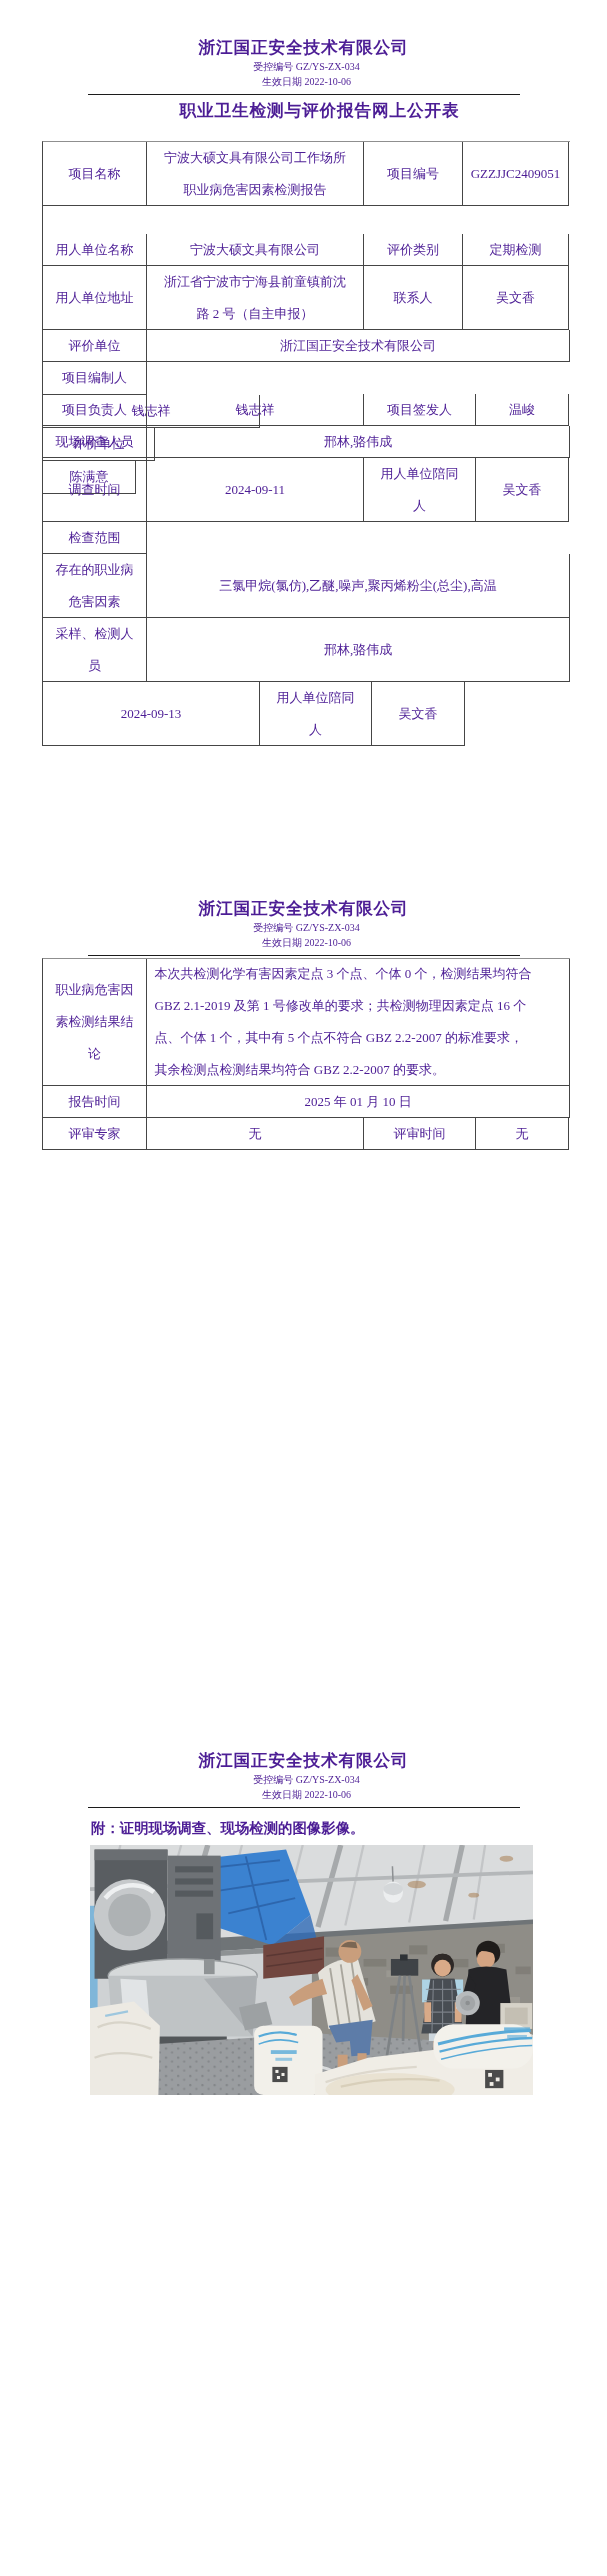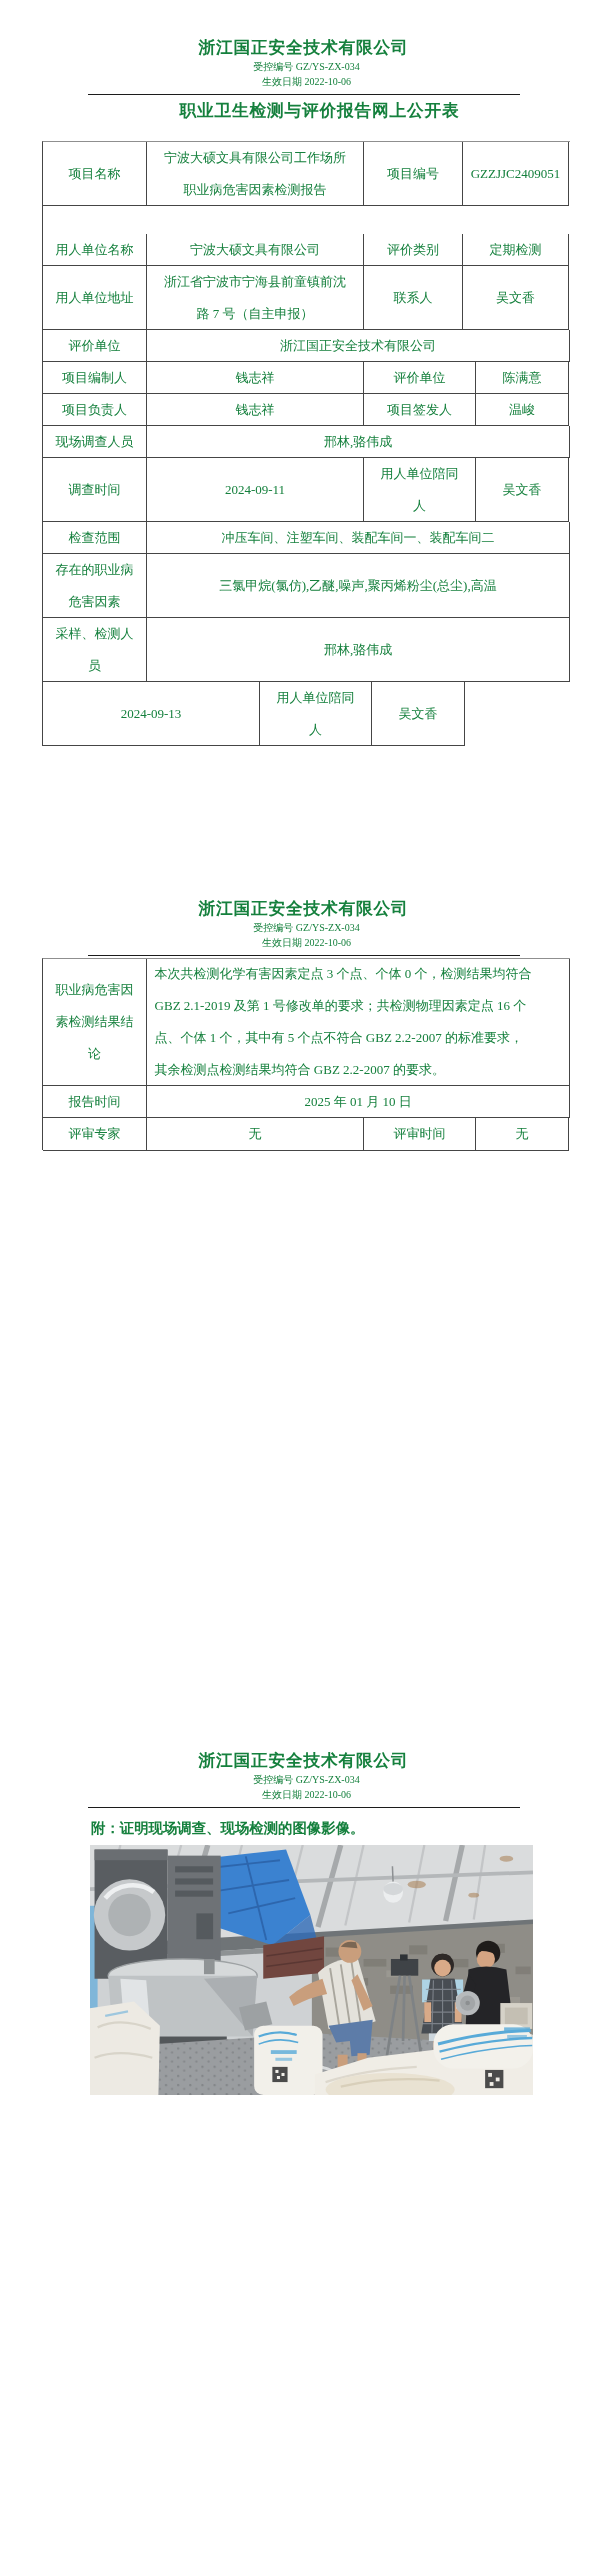--- a/index.html
+++ b/index.html
@@ -1,18 +1,18 @@
 <!DOCTYPE html>
 <html style="font-size:12px"><head>
 <meta charset="utf-8">
 <style>
   html,body{margin:0;padding:0;background:#ffffff;}
   .page{
     position:relative;width:607px;height:2576px;margin:0 auto;background:#fff;
-    font-family:"Liberation Serif","DejaVu Serif",serif;color:#15803d;overflow:hidden;
+    font-family:"Liberation Serif","DejaVu Serif",serif;color:#4c1d95;overflow:hidden;
   }
   .doc-header{position:absolute;left:0;width:607px;text-align:center;}
   .company{font-size:16.7px;font-weight:700;line-height:20px;letter-spacing:0.8px;}
   .meta{font-size:10px;line-height:13.7px;margin-top:1.5px;padding-left:6px;}
   .rule{height:1.5px;background:#1c1c1c;width:432px;margin:5.3px auto 0 auto;}
   .doc-title{position:absolute;left:16px;width:607px;text-align:center;font-size:16.7px;font-weight:700;line-height:24px;top:99px;letter-spacing:0.8px;}
   .tbl{position:absolute;border-left:0.8px solid #454545;border-top:1.5px solid #8f8f8f;background:#fff;}
   .trow{display:flex;}
   .tc{
     border-right:0.8px solid #454545;border-bottom:0.8px solid #454545;box-sizing:border-box;
@@ -55,29 +55,29 @@
     </div>
     <div class="trow" style="height:32px;margin-top:28px;">
       <div class="tc w137">用人单位名称</div>
       <div class="tc w286">宁波大硕文具有限公司</div>
       <div class="tc w131">评价类别</div>
       <div class="tc w140">定期检测</div>
     </div>
     <div class="trow" style="height:64px;">
       <div class="tc w137">用人单位地址</div>
       <div class="tc w286">浙江省宁波市宁海县前童镇前沈
-路 7 号（自主申报）</div>
+路 2 号（自主申报）</div>
       <div class="tc w131">联系人</div>
       <div class="tc w140">吴文香</div>
     </div>
     <div class="trow" style="height:32px;">
       <div class="tc w137">评价单位</div>
       <div class="tc w557">浙江国正安全技术有限公司</div>
     </div>
-    <div class="trow" style="height:32px;">
+    <div class="trow" style="height:32px;flex-direction:column;">
       <div class="tc w137">项目编制人</div>
       <div class="tc w286">钱志祥</div>
       <div class="tc w148">评价单位</div>
       <div class="tc w123">陈满意</div>
     </div>
     <div class="trow" style="height:32px;">
       <div class="tc w137">项目负责人</div>
       <div class="tc w286">钱志祥</div>
       <div class="tc w148">项目签发人</div>
       <div class="tc w123">温峻</div>
@@ -88,21 +88,20 @@
     </div>
     <div class="trow" style="height:64px;">
       <div class="tc w137">调查时间</div>
       <div class="tc w286">2024-09-11</div>
       <div class="tc w148">用人单位陪同
 人</div>
       <div class="tc w123">吴文香</div>
     </div>
     <div class="trow" style="height:32px;">
       <div class="tc w137">检查范围</div>
-      <div class="tc w557">冲压车间、注塑车间、装配车间一、装配车间二</div>
     </div>
     <div class="trow" style="height:64px;">
       <div class="tc w137">存在的职业病
 危害因素</div>
       <div class="tc w557">三氯甲烷(氯仿),乙醚,噪声,聚丙烯粉尘(总尘),高温</div>
     </div>
     <div class="trow" style="height:64px;">
       <div class="tc w137">采样、检测人
 员</div>
       <div class="tc w557">邢林,骆伟成</div>
@@ -129,21 +128,21 @@
 论</div>
       <div class="tc w557 left">本次共检测化学有害因素定点 3 个点、个体 0 个，检测结果均符合
 GBZ 2.1-2019 及第 1 号修改单的要求；共检测物理因素定点 16 个
 点、个体 1 个，其中有 5 个点不符合 GBZ 2.2-2007 的标准要求，
 其余检测点检测结果均符合 GBZ 2.2-2007 的要求。</div>
     </div>
     <div class="trow" style="height:32px;">
       <div class="tc w137">报告时间</div>
       <div class="tc w557">2025 年 01 月 10 日</div>
     </div>
-    <div class="trow" style="height:32px;align-items:center;">
+    <div class="trow" style="height:32px;">
       <div class="tc w137">评审专家</div>
       <div class="tc w286">无</div>
       <div class="tc w148">评审时间</div>
       <div class="tc w123">无</div>
     </div>
   </div>
 
   <div class="doc-header" style="top:1751px;">
     <div class="company">浙江国正安全技术有限公司</div>
     <div class="meta">受控编号 GZ/YS-ZX-034</div>

